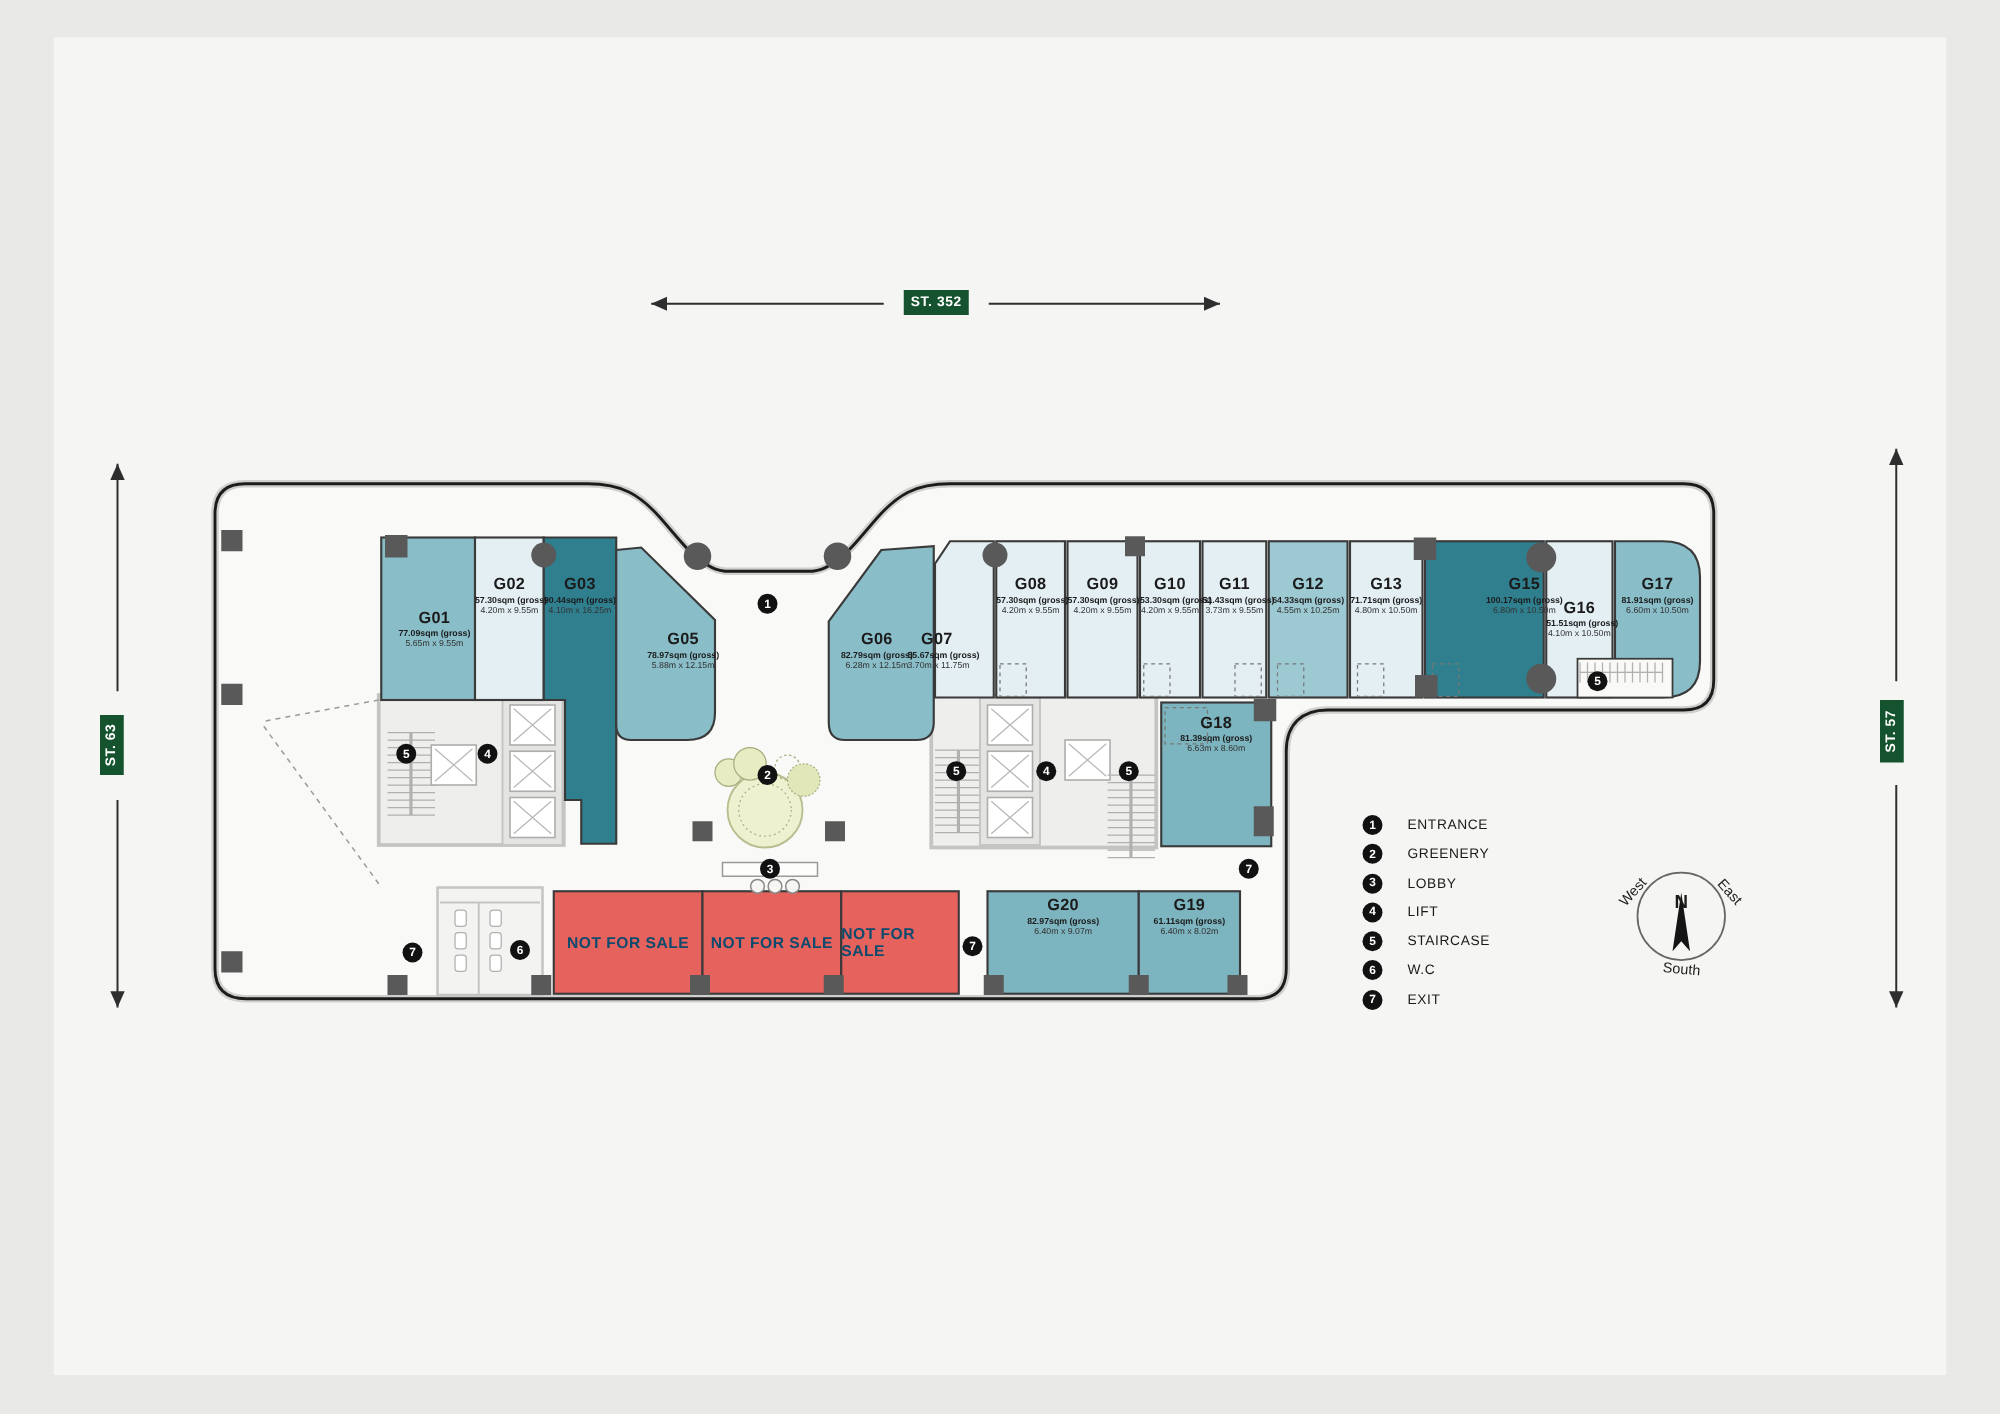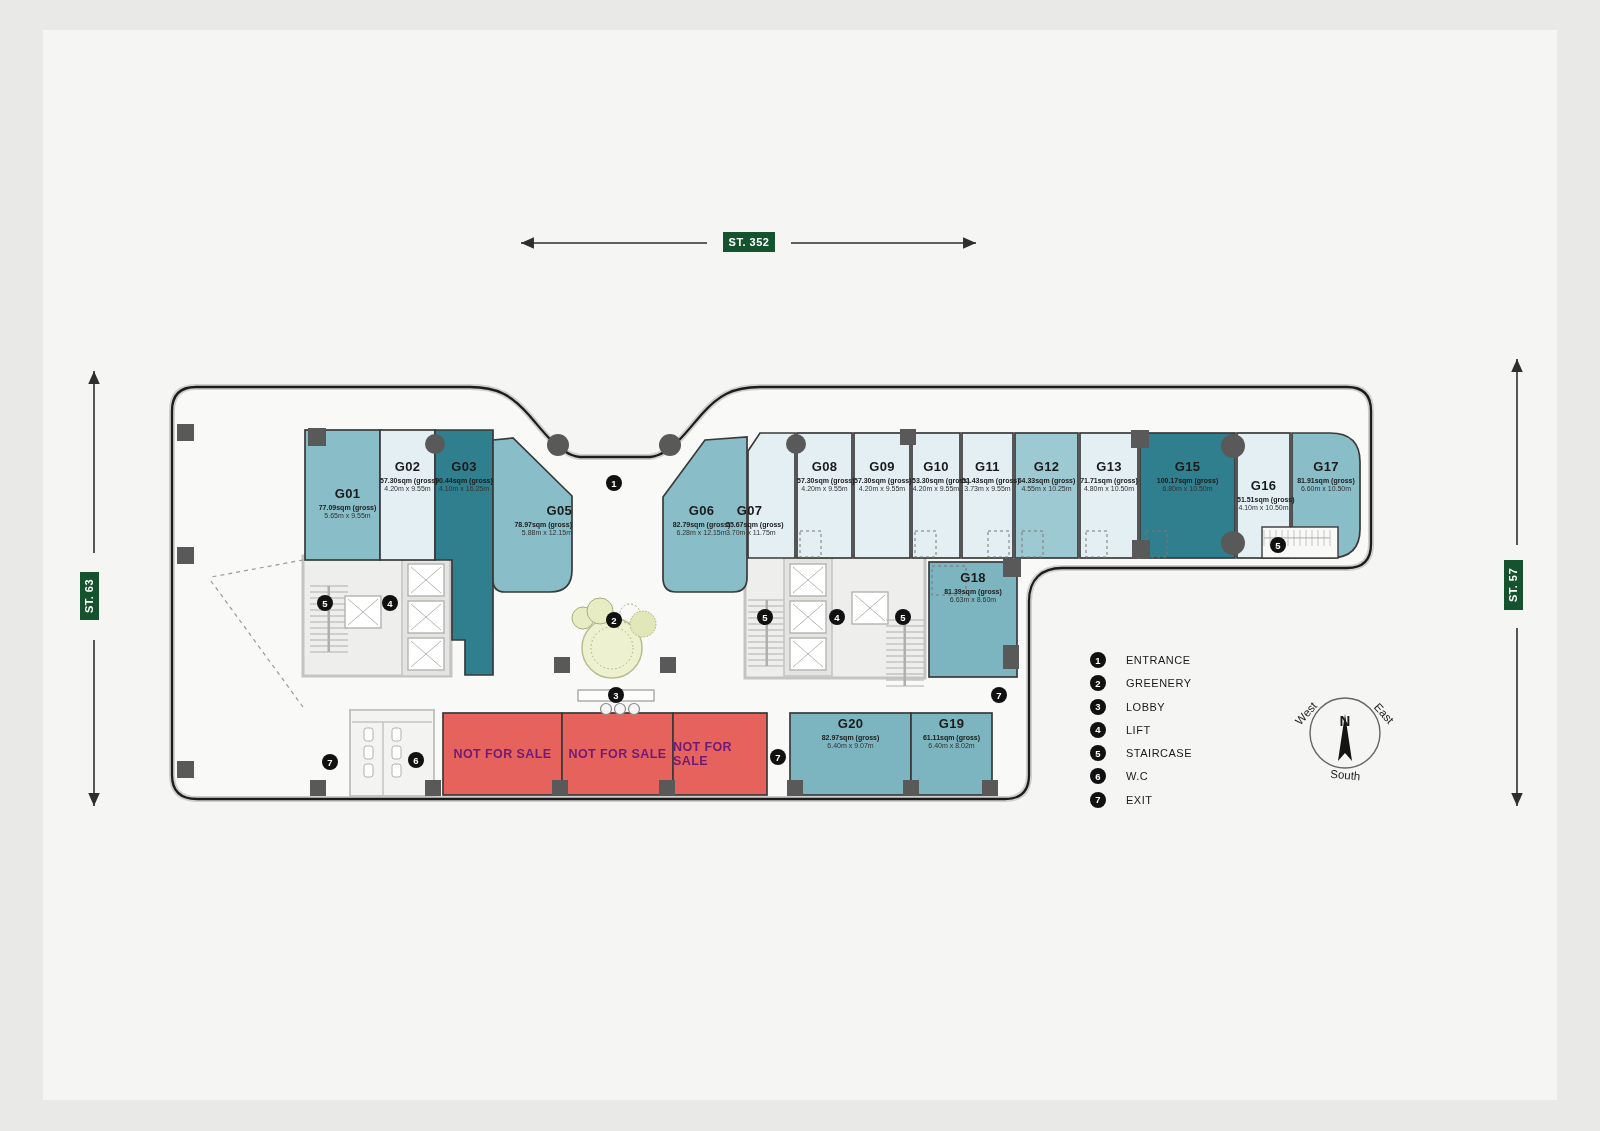--- a/index.html
+++ b/index.html
@@ -8,21 +8,21 @@
   .panel{position:absolute;left:43px;top:30px;width:1514px;height:1070px;background:#f5f5f3;}
   svg.plan{position:absolute;left:0;top:0;}
   svg text{font-family:"Liberation Sans",sans-serif;fill:#1c1c1c;}
 
   .ulabel{position:absolute;text-align:center;color:#1b1b1b;pointer-events:none;}
   .uname{font-size:13px;font-weight:bold;letter-spacing:.3px;}
   .uarea{font-size:7px;font-weight:bold;margin-top:3px;white-space:nowrap;}
   .udims{font-size:7px;color:#333;white-space:nowrap;margin-top:1px;}
 
   .nfs{position:absolute;display:flex;align-items:center;justify-content:center;
-       color:#701a75;font-weight:bold;font-size:12.5px;letter-spacing:.4px;}
+       color:#0c4a6e;font-weight:bold;font-size:12.5px;letter-spacing:.4px;}
 
   .marker{position:absolute;width:16px;height:16px;border-radius:50%;background:#111111;
           color:#ffffff;font-size:9.5px;font-weight:bold;display:flex;align-items:center;
           justify-content:center;transform:translate(-50%,-50%);}
 
   .legend{position:absolute;left:1090px;top:652px;}
   .legend-row{display:flex;align-items:center;margin-bottom:7.3px;height:16px;}
   .legend-num{width:16px;height:16px;border-radius:50%;background:#111111;color:#fff;
               font-size:9.5px;font-weight:bold;display:flex;align-items:center;justify-content:center;}
   .legend-label{margin-left:20px;font-size:11px;letter-spacing:.5px;color:#1a1a1a;}
@@ -203,21 +203,21 @@
   <div class="ulabel" style="left:380px;top:459px;width:55px;">
     <div class="uname">G02</div>
     <div class="uarea">57.30sqm (gross)</div>
     <div class="udims">4.20m x 9.55m</div>
   </div>
   <div class="ulabel" style="left:435px;top:459px;width:58px;">
     <div class="uname">G03</div>
     <div class="uarea">90.44sqm (gross)</div>
     <div class="udims">4.10m x 16.25m</div>
   </div>
-  <div class="ulabel" style="left:493px;top:503px;width:79px;text-align:right;">
+  <div class="ulabel" style="left:507px;top:503px;width:79px;">
     <div class="uname">G05</div>
     <div class="uarea">78.97sqm (gross)</div>
     <div class="udims">5.88m x 12.15m</div>
   </div>
   <div class="ulabel" style="left:663px;top:503px;width:77px;">
     <div class="uname">G06</div>
     <div class="uarea">82.79sqm (gross)</div>
     <div class="udims">6.28m x 12.15m</div>
   </div>
   <div class="ulabel" style="left:726px;top:459px;width:47px;margin-top:44px;">
@@ -248,21 +248,21 @@
   <div class="ulabel" style="left:1015px;top:459px;width:63px;">
     <div class="uname">G12</div>
     <div class="uarea">64.33sqm (gross)</div>
     <div class="udims">4.55m x 10.25m</div>
   </div>
   <div class="ulabel" style="left:1080px;top:459px;width:58px;">
     <div class="uname">G13</div>
     <div class="uarea">71.71sqm (gross)</div>
     <div class="udims">4.80m x 10.50m</div>
   </div>
-  <div class="ulabel" style="left:1140px;top:459px;width:95px;">
+  <div class="ulabel" style="left:1140px;top:459px;width:95px;padding-left:32px;">
     <div class="uname">G15</div>
     <div class="uarea">100.17sqm (gross)</div>
     <div class="udims">6.80m x 10.50m</div>
   </div>
   <div class="ulabel" style="left:1237px;top:459px;width:53px;margin-top:19px;">
     <div class="uname">G16</div>
     <div class="uarea">51.51sqm (gross)</div>
     <div class="udims">4.10m x 10.50m</div>
   </div>
   <div class="ulabel" style="left:1292px;top:459px;width:68px;">

